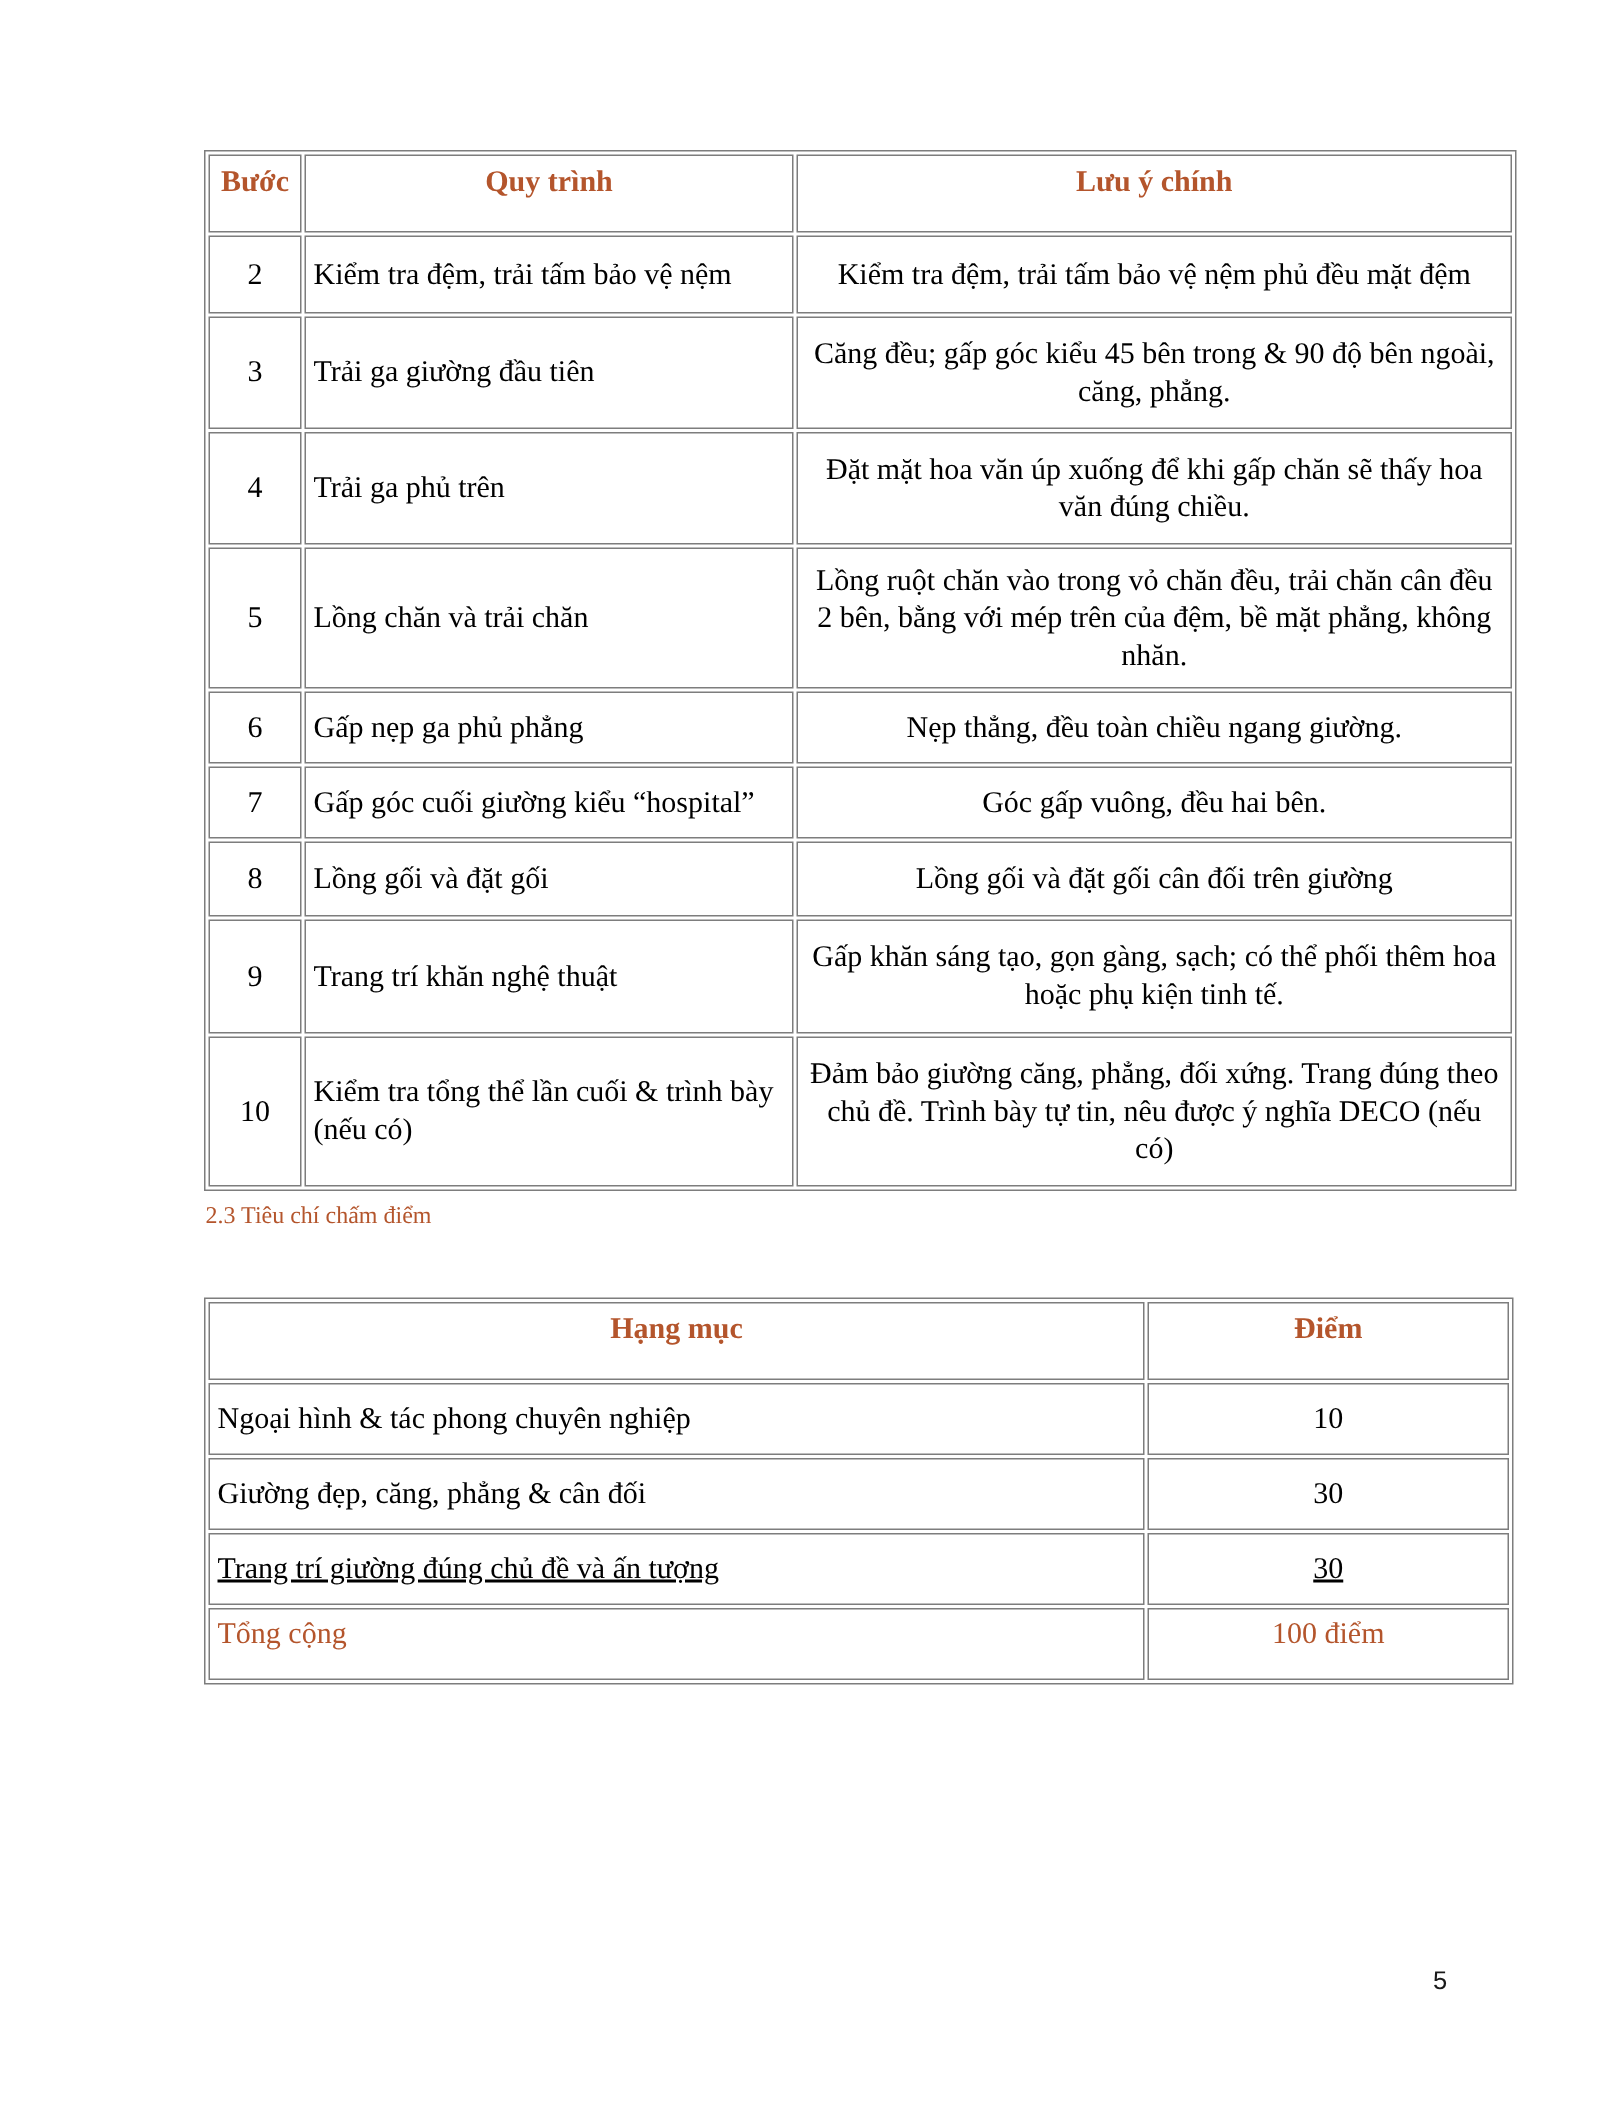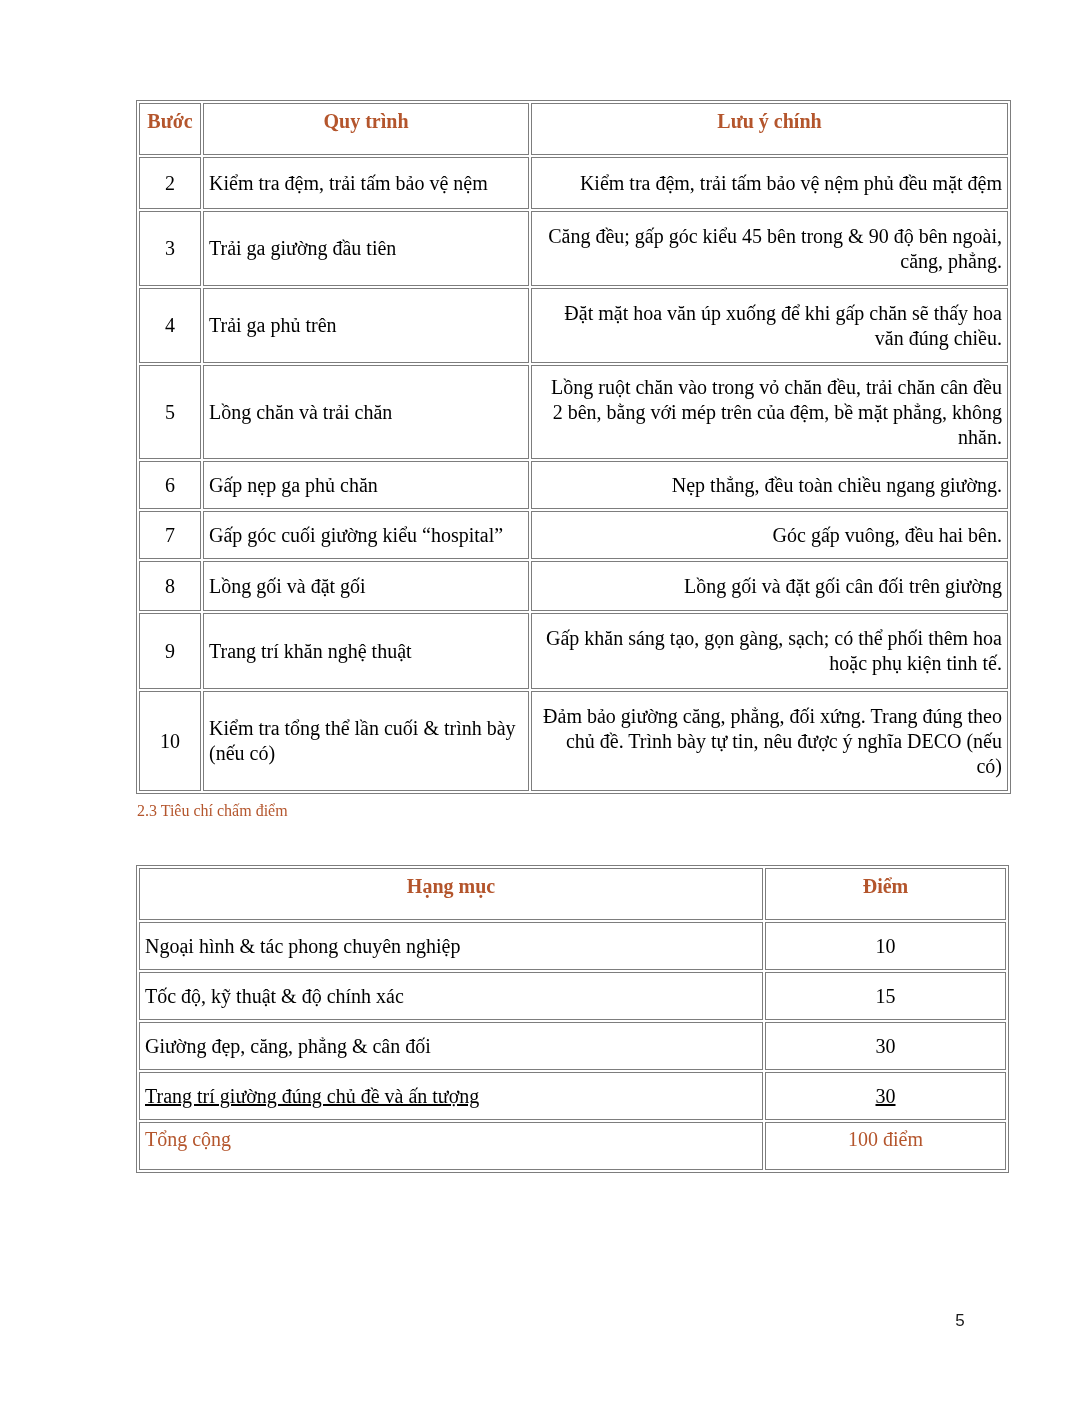--- a/index.html
+++ b/index.html
@@ -45,21 +45,21 @@
     color: var(--accent);
     text-align: center;
     vertical-align: middle;
     padding-bottom: 18px;
   }
 
   
   .steps-table { position: absolute; top: 100px; left: 136px; }
   .steps-table td.step { text-align: center; }
   .steps-table td.proc { text-align: left; }
-  .steps-table td.note { text-align: right; }
+  .steps-table td.note { text-align: center; }
   .steps-table tr.r0  { height: 52px; }
   .steps-table tr.r1  { height: 52px; }
   .steps-table tr.r2  { height: 75px; }
   .steps-table tr.r3  { height: 75px; }
   .steps-table tr.r4  { height: 94px; }
   .steps-table tr.r5  { height: 48px; }
   .steps-table tr.r6  { height: 48px; }
   .steps-table tr.r7  { height: 50px; }
   .steps-table tr.r8  { height: 76px; }
   .steps-table tr.r9  { height: 100px; }
@@ -129,21 +129,21 @@
       <td class="proc">Trải ga phủ trên</td>
       <td class="note">Đặt mặt hoa văn úp xuống để khi gấp chăn sẽ thấy hoa văn đúng chiều.</td>
     </tr>
     <tr class="r4">
       <td class="step">5</td>
       <td class="proc">Lồng chăn và trải chăn</td>
       <td class="note">Lồng ruột chăn vào trong vỏ chăn đều, trải chăn cân đều 2 bên, bằng với mép trên của đệm, bề mặt phẳng, không nhăn.</td>
     </tr>
     <tr class="r5">
       <td class="step">6</td>
-      <td class="proc">Gấp nẹp ga phủ chăn</td>
+      <td class="proc">Gấp nẹp ga phủ phẳng</td>
       <td class="note">Nẹp thẳng, đều toàn chiều ngang giường.</td>
     </tr>
     <tr class="r6">
       <td class="step">7</td>
       <td class="proc">Gấp góc cuối giường kiểu “hospital”</td>
       <td class="note">Góc gấp vuông, đều hai bên.</td>
     </tr>
     <tr class="r7">
       <td class="step">8</td>
       <td class="proc">Lồng gối và đặt gối</td>
@@ -171,24 +171,20 @@
     </colgroup>
     <tbody>
         <tr class="s0">
       <th>Hạng mục</th>
       <th>Điểm</th>
     </tr>
     <tr class="s1">
       <td class="item">Ngoại hình &amp; tác phong chuyên nghiệp</td>
       <td class="score">10</td>
     </tr>
-    <tr class="s2">
-      <td class="item">Tốc độ, kỹ thuật &amp; độ chính xác</td>
-      <td class="score">15</td>
-    </tr>
     <tr class="s3">
       <td class="item">Giường đẹp, căng, phẳng &amp; cân đối</td>
       <td class="score">30</td>
     </tr>
     <tr class="s4">
       <td class="item">Trang trí giường đúng chủ đề và ấn tượng</td>
       <td class="score">30</td>
     </tr>
     <tr class="s6 total">
       <td class="item">Tổng cộng</td>

